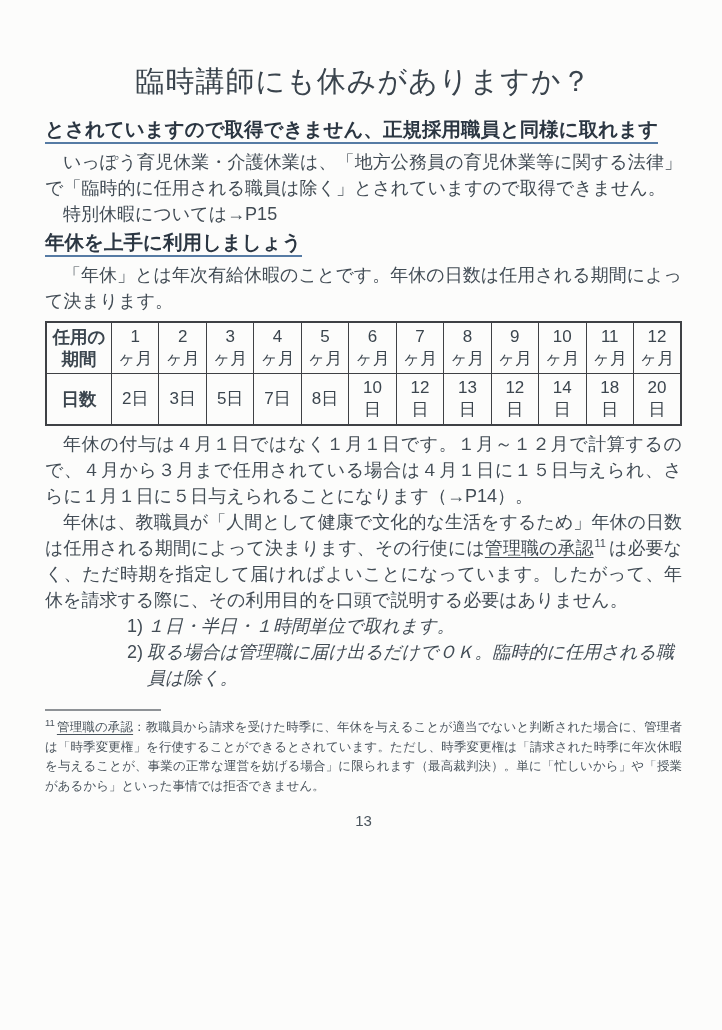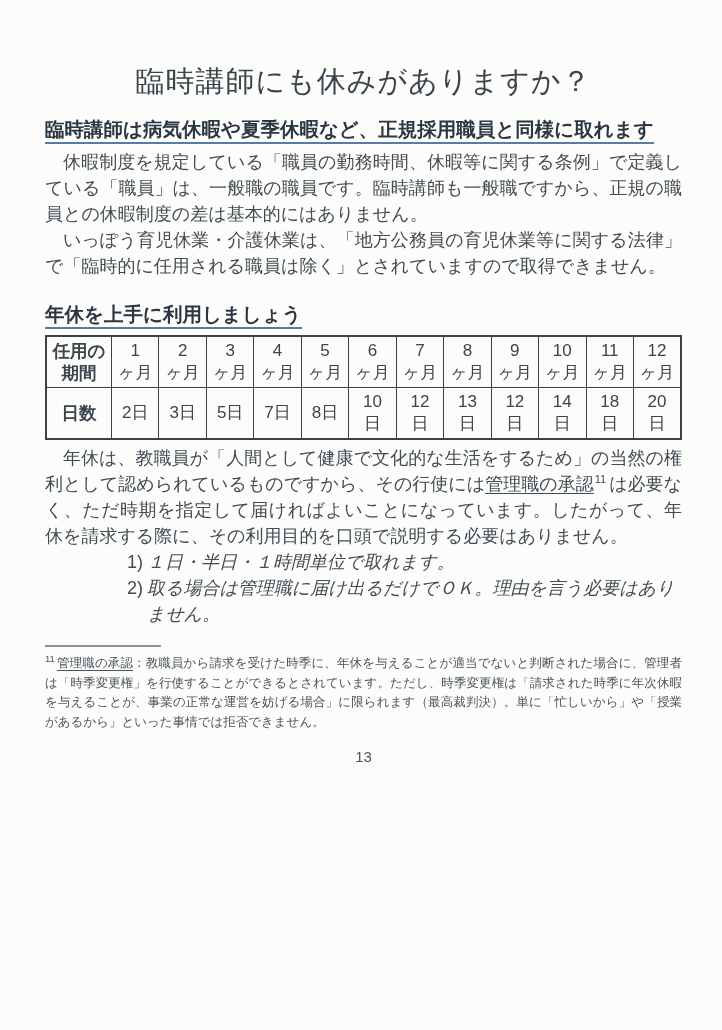--- a/index.html
+++ b/index.html
@@ -36,21 +36,21 @@
     border-bottom:2.5px solid #567ba4;
     padding-bottom:2px;
   }
   p.body{
     margin:0;
     font-size:18px;
     line-height:26px;
     text-indent:1em;
     text-align:justify;
   }
-  .sec2-gap{margin-top:23px;font-family:Liberation Serif, serif;}
+  .sec2-gap{margin-top:2px;}
   table.leave{
     border-collapse:collapse;
     width:637px;
     margin:7px 0 5px 0;
     table-layout:fixed;
     border:2.5px solid #3f4145;
   }
   table.leave th, table.leave td{
     border:1.5px solid #3f4145;
     text-align:center;
@@ -112,27 +112,28 @@
     color:#4a545d;
   }
 </style>
 </head>
 <body>
 
 <div class="page">
 
   <h1 class="title">臨時講師にも休みがありますか？</h1>
 
-  <h2 class="sec-heading"><span class="hl">臨時講師は病気休暇や夏季休暇など、正規採用職員と同様に取れます</span></h2>
-
-  <p class="body">休暇制度を規定している「職員の勤務時間、休暇等に関する条例」で定義している「職員」は、一般職の職員です。臨時講師も一般職ですから、正規の職員との休暇制度の差は基本的にはありません。</p>
+  <h2 class="sec-heading"><span class="hl">とされていますので取得できません、正規採用職員と同様に取れます</span></h2>
+
   <p class="body">いっぽう育児休業・介護休業は、「地方公務員の育児休業等に関する法律」で「臨時的に任用される職員は除く」とされていますので取得できません。</p>
+  <p class="body">特別休暇については→P15</p>
 
   <h2 class="sec-heading sec2-gap"><span class="hl">年休を上手に利用しましょう</span></h2>
 
+  <p class="body">「年休」とは年次有給休暇のことです。年休の日数は任用される期間によって決まります。</p>
 
   <table class="leave">
     <tbody>
         <tr>
       <th>任用の
 期間</th>
       <td>1
 ヶ月</td>
       <td>2
 ヶ月</td>
@@ -175,31 +176,32 @@
       <td>14
 日</td>
       <td>18
 日</td>
       <td>20
 日</td>
     </tr>
   </tbody>
     </table>
 
-
-  <p class="body"><span>年休は、教職員が「人間として健康で文化的な生活をするため」の当然の権利として認められているものですから、その行使には</span><span class="inline-ul">管理職の承認</span><sup class="ref">11</sup><span>は必要なく、ただ時期を指定して届ければよいことになっています。したがって、年休を請求する際に、その利用目的を口頭で説明する必要はありません。</span></p>
+  <p class="body">年休の付与は４月１日ではなく１月１日です。１月～１２月で計算するので、４月から３月まで任用されている場合は４月１日に１５日与えられ、さらに１月１日に５日与えられることになります（→P14）。</p>
+
+  <p class="body"><span>年休は、教職員が「人間として健康で文化的な生活をするため」年休の日数は任用される期間によって決まります、その行使には</span><span class="inline-ul">管理職の承認</span><sup class="ref">11</sup><span>は必要なく、ただ時期を指定して届ければよいことになっています。したがって、年休を請求する際に、その利用目的を口頭で説明する必要はありません。</span></p>
 
   <div class="list">
     <div class="list-item">
       <span class="marker">1)</span>
       <span class="li-text">１日・半日・１時間単位で取れます。</span>
     </div>
     <div class="list-item">
       <span class="marker">2)</span>
-      <span class="li-text">取る場合は管理職に届け出るだけでＯＫ。理由を言う必要はありません。</span>
+      <span class="li-text">取る場合は管理職に届け出るだけでＯＫ。臨時的に任用される職員は除く。</span>
     </div>
   </div>
 
   <div class="footnote-rule"></div>
 
   <p class="footnote"><sup class="ref">11</sup><span class="inline-ul">管理職の承認</span><span>：教職員から請求を受けた時季に、年休を与えることが適当でないと判断された場合に、管理者は「時季変更権」を行使することができるとされています。ただし、時季変更権は「請求された時季に年次休暇を与えることが、事業の正常な運営を妨げる場合」に限られます（最高裁判決）。単に「忙しいから」や「授業があるから」といった事情では拒否できません。</span></p>
 
   <div class="pagenum">13</div>
 
 </div>

